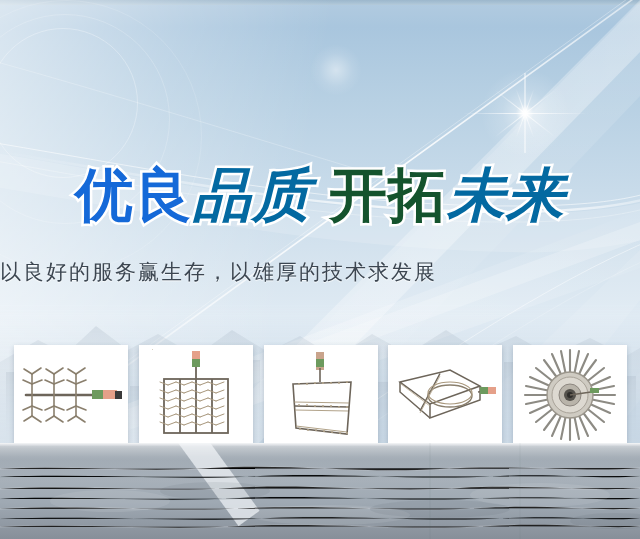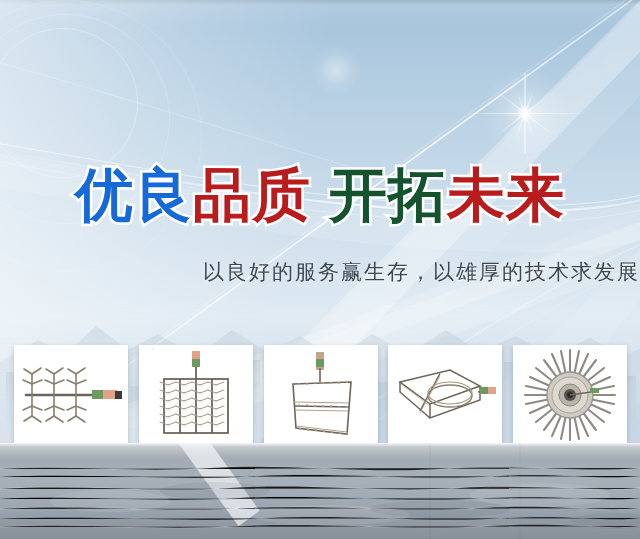--- a/index.html
+++ b/index.html
@@ -114,27 +114,27 @@
     letter-spacing:1px;
     white-space:nowrap;
   }
   .headline span{
     -webkit-text-stroke:5px #ffffff;
     paint-order:stroke fill;
     text-shadow:0 1px 0 rgba(255,255,255,.6);
     margin-top:40px;
   }
   .t-blue{ color:#1569d8; }
-  .t-black{ color:#b91c1c; }
+  .t-black{ color:#0369a1;font-style:italic; }
   .t-orange{ color:#14532d; }
   .t-gap{ display:inline-block; width:18px; -webkit-text-stroke:0; }
 
   .subhead{
     position:absolute; left:0; top:258px; width:640px;
-    text-align:right;
+    text-align:left;
     font-family:"DejaVu Sans","Liberation Sans",sans-serif;
     font-size:21px; color:#3c4651; letter-spacing:2px;
     white-space:nowrap;
     text-shadow:0 1px 1px rgba(255,255,255,.85);
   }
 
   
   .panels{
     position:absolute; left:14px; top:345px;
     width:613px; height:100px;

